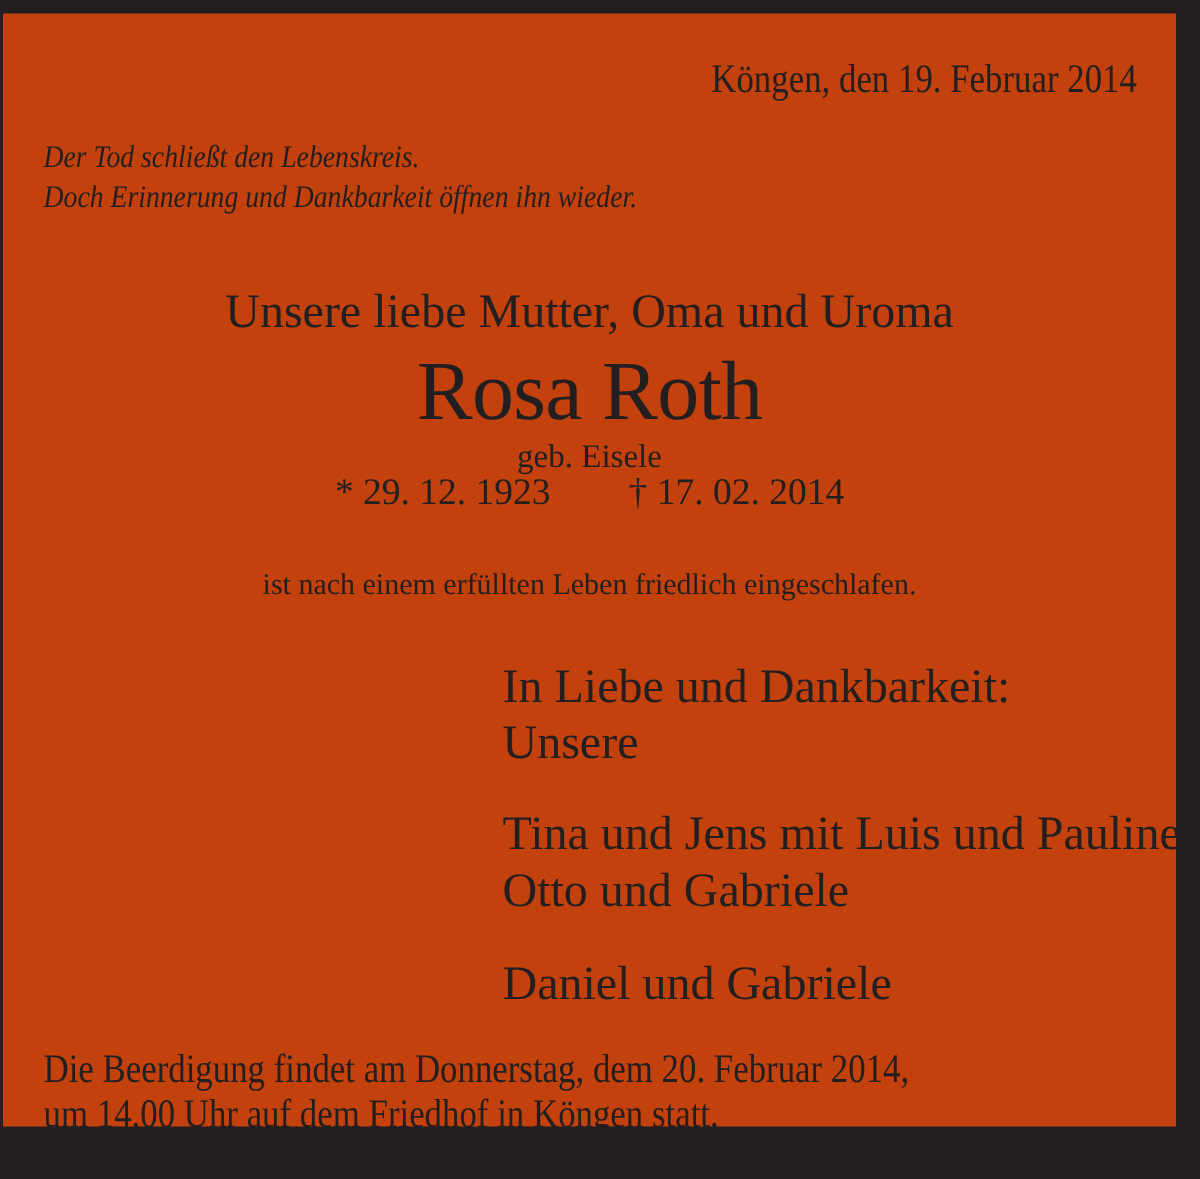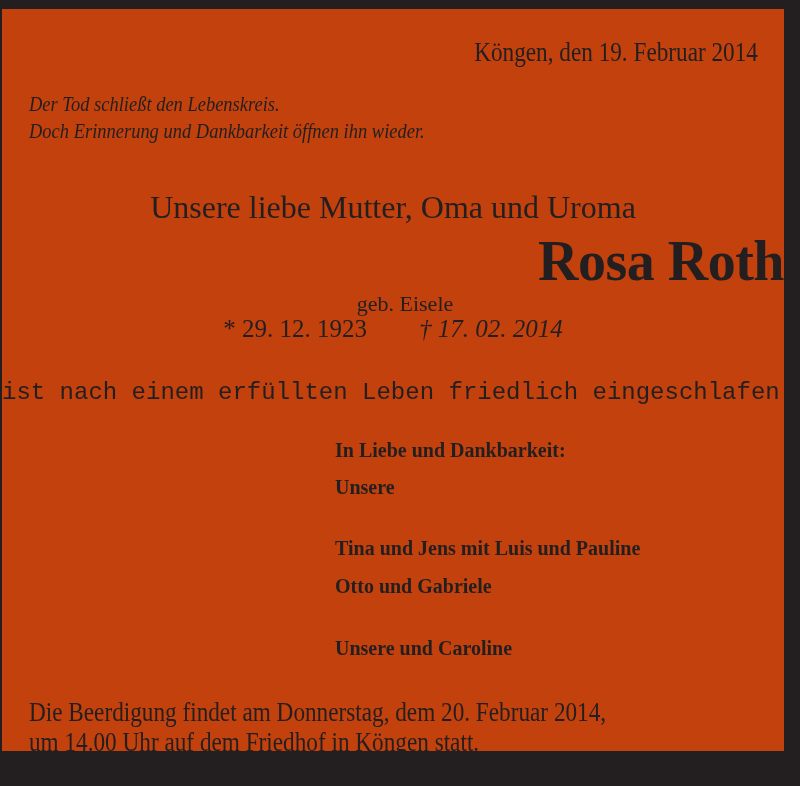--- a/index.html
+++ b/index.html
@@ -4,27 +4,27 @@
 <style>
   html, body { margin:0; padding:0; }
   body { width:800px; height:786px; background:#231f20; position:relative; overflow:hidden;
          font-family:"Liberation Serif","DejaVu Serif",serif; color:#231f20; }
   .card { position:absolute; left:2px; top:9px; width:782px; height:742px; background:#c2410c; }
   .t { position:absolute; white-space:nowrap; }
   .date { right:26px; top:28px; font-size:27px; transform:scaleX(0.86); transform-origin:right top; }
   .motto { left:27px; font-size:21px; font-style:italic; transform:scaleX(0.88); transform-origin:left top; }
   .center { left:0; width:782px; text-align:center; }
   .intro { top:180px; font-size:32px; }
-  .name { top:220px; font-size:56px; font-weight:bold; letter-spacing:-0.5px;text-align:right; }
-  .maiden { top:282px; font-size:22px;padding-left:12px; }
+  .name { top:220px; font-size:56px; font-weight:normal; letter-spacing:-0.5px; }
+  .maiden { top:282px; font-size:22px; }
   .dates { top:306px; font-size:25px; }
   .dates span { display:inline-block; }
-  .died { margin-left:52px;font-style:italic; }
-  .passed { top:370px; font-size:24px;font-family:Liberation Mono, monospace; }
-  .fam { left:333px; font-size:20px;font-weight:bold; }
+  .died { margin-left:52px; }
+  .passed { top:370px; font-size:20px; }
+  .fam { left:333px; font-size:32px; }
   .funeral { left:27px; font-size:27px; transform:scaleX(0.86); transform-origin:left top; }
 </style>
 </head>
 <body>
 
 <div class="card">
   <div class="t date">Köngen, den 19. Februar 2014</div>
 
   <div class="t motto" style="top:83px">Der Tod schließt den Lebenskreis.</div>
   <div class="t motto" style="top:110px">Doch Erinnerung und Dankbarkeit öffnen ihn wieder.</div>
@@ -34,17 +34,17 @@
   <div class="t center maiden">geb. Eisele</div>
   <div class="t center dates">
     <span>* 29. 12. 1923</span><span class="died">† 17. 02. 2014</span>
   </div>
   <div class="t center passed">ist nach einem erfüllten Leben friedlich eingeschlafen.</div>
 
   <div class="t fam" style="top:430px">In Liebe und Dankbarkeit:</div>
   <div class="t fam" style="top:467px">Unsere</div>
   <div class="t fam" style="top:566px">Otto und Gabriele</div>
   <div class="t fam" style="top:528px">Tina und Jens mit Luis und Pauline</div>
-  <div class="t fam" style="top:628px">Unsere und Caroline</div>
+  <div class="t fam" style="top:628px">Daniel und Gabriele</div>
 
   <div class="t funeral" style="top:688px">Die Beerdigung findet am Donnerstag, dem 20. Februar 2014,</div>
   <div class="t funeral" style="top:718px">um 14.00 Uhr auf dem Friedhof in Köngen statt.</div>
 </div>
 
 </body></html>

